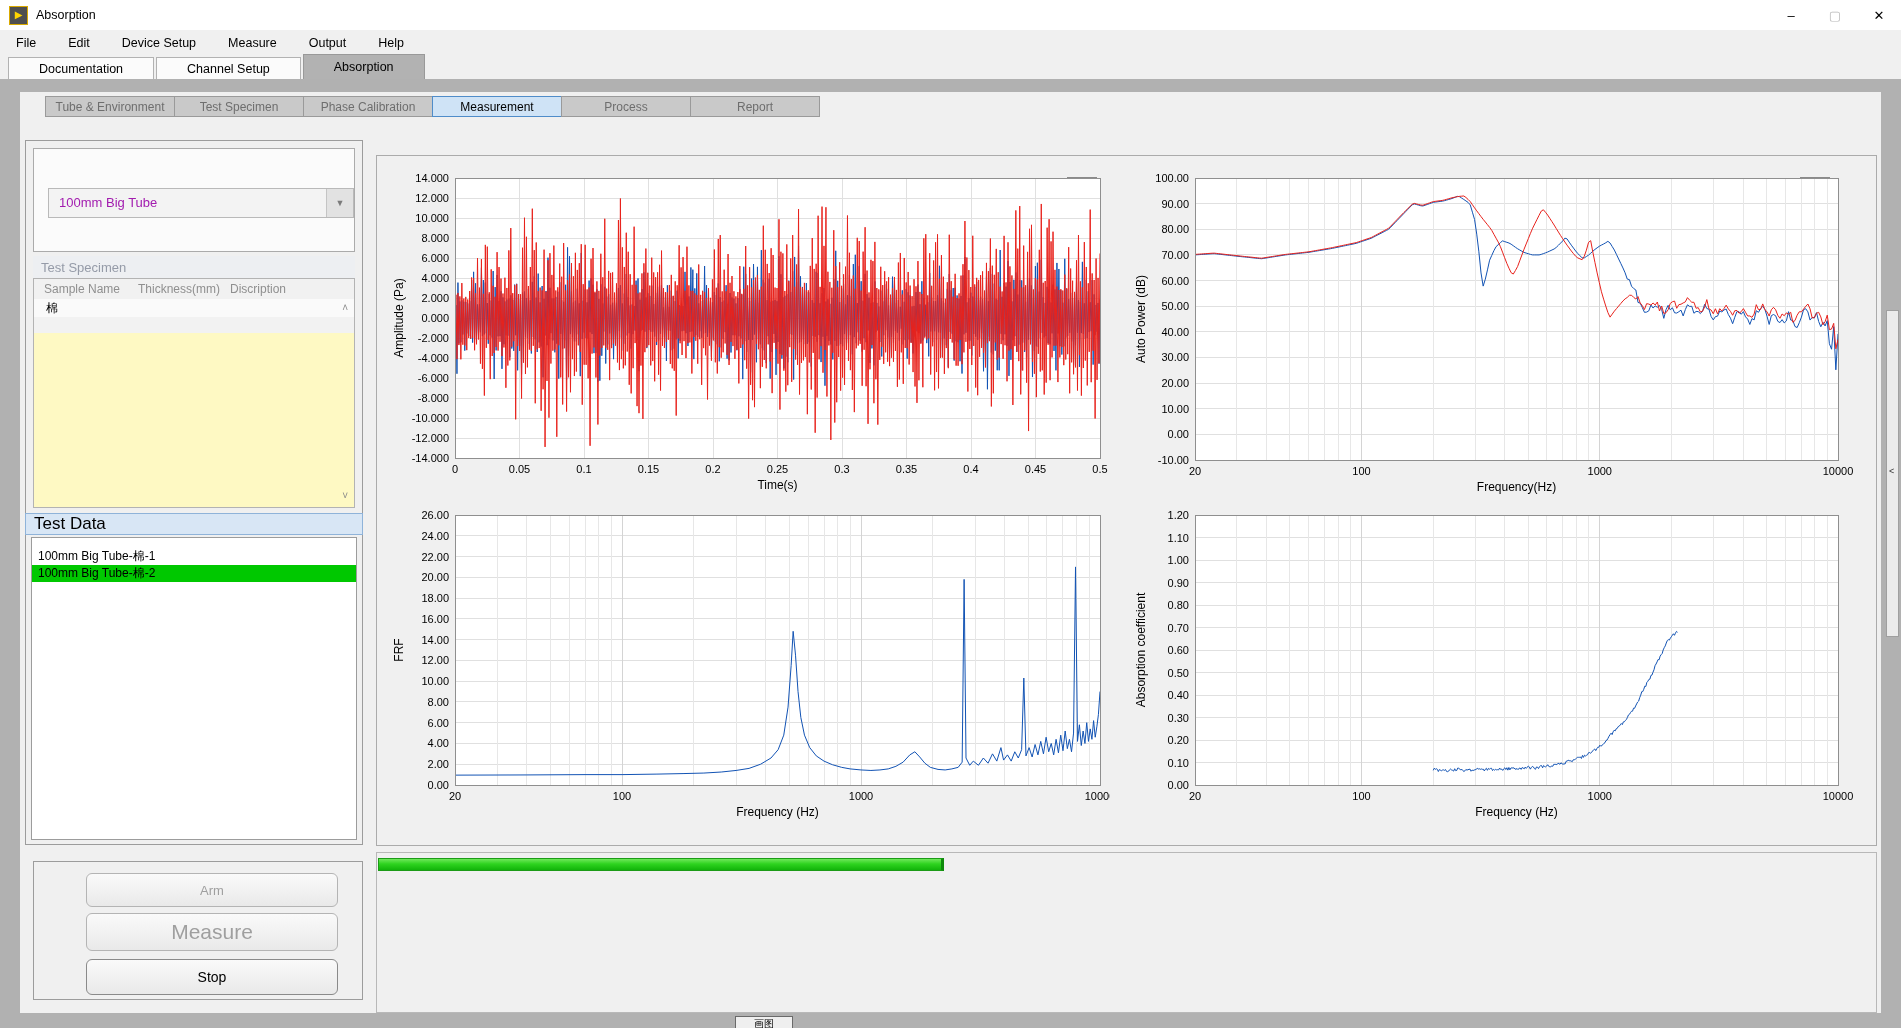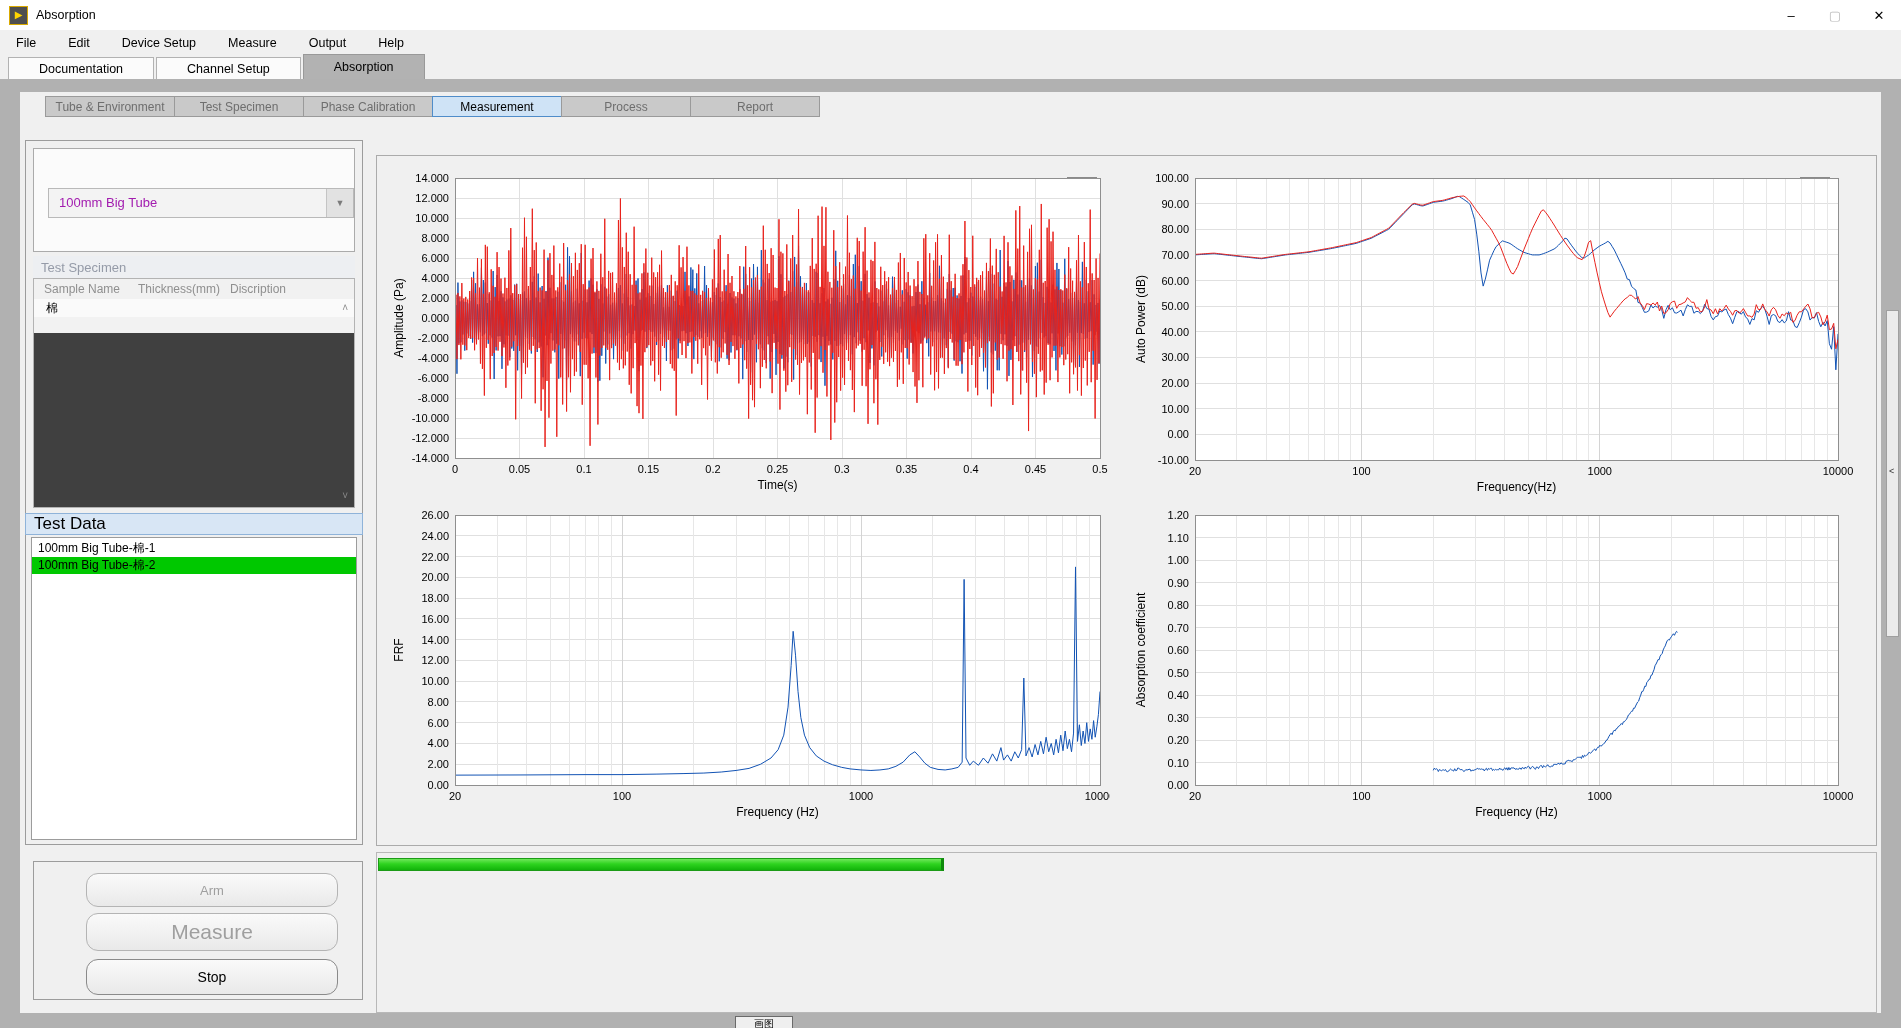--- a/index.html
+++ b/index.html
@@ -31,34 +31,34 @@
   
   .sidebar-box{position:absolute;left:25px;top:140px;width:338px;height:705px;background:#f0f0f0;border:1px solid #9c9c9c;box-sizing:border-box}
   .group-title{background:#edeff2;color:#959ba8;font-size:13px;display:flex;align-items:center;padding-left:8px;box-sizing:border-box}
   .imp-group{position:absolute;left:33px;top:148px;width:322px;height:104px;border:1px solid #ababab;background:#fbfbfb;box-sizing:border-box}
   .imp-title{position:absolute;left:33px;top:148px;width:322px;height:24px;box-sizing:border-box}
   .combo{position:absolute;left:48px;top:188px;width:306px;height:30px;background:#f3f3f3;border:1px solid #b9b9b9;box-sizing:border-box}
   .combo-text{position:absolute;left:10px;top:0;line-height:28px;font-size:13px;color:#a21caf}
   .combo-arrow{position:absolute;right:0;top:0;width:26px;height:100%;background:#e2e2e2;border-left:1px solid #c4c4c4;
                display:flex;align-items:center;justify-content:center;color:#7b7b7b;font-size:9px}
   .spec-title{position:absolute;left:33px;top:256px;width:322px;height:22px;box-sizing:border-box}
-  .spec-table{position:absolute;left:33px;top:278px;width:322px;height:230px;background:#404040;border:1px solid #b3b3b3;box-sizing:border-box}
+  .spec-table{position:absolute;left:33px;top:278px;width:322px;height:230px;background:#fef9c3;border:1px solid #b3b3b3;box-sizing:border-box}
   .spec-header{position:absolute;left:0;top:0;width:100%;height:20px;background:#f1f1f1;color:#8f8f8f;font-size:12px}
   .spec-header span{position:absolute;top:3px}
   .spec-row1{position:absolute;left:0;top:20px;width:100%;height:18px;background:#fafafa;font-size:12px;padding-left:12px;box-sizing:border-box;line-height:18px}
   .spec-row2{position:absolute;left:0;top:38px;width:100%;height:16px;background:#f2f2f2}
   .scroll-chev{position:absolute;color:#8a8a8a;font-size:10px;line-height:1}
   .td-strip{position:absolute;left:25px;top:513px;width:338px;height:22px;background:#d8e6f5;border:1px solid #8fb3d9;
             box-sizing:border-box;font-size:17px;display:flex;align-items:center;padding-left:8px}
-  .td-list{position:absolute;left:31px;top:537px;width:326px;height:303px;background:#ffffff;border:1px solid #9c9c9c;box-sizing:border-box;padding-top:2px}
+  .td-list{position:absolute;left:31px;top:537px;width:326px;height:303px;background:#ffffff;border:1px solid #9c9c9c;box-sizing:border-box;padding-top:10px}
   .td-row{height:17px;line-height:17px;font-size:12px;padding-left:6px}
   .td-row.selected{background:var(--green,#00c800)}
   .buttons-box{position:absolute;left:33px;top:861px;width:330px;height:139px;background:#f0f0f0;border:1px solid #9c9c9c;box-sizing:border-box}
   .side-btn{position:absolute;left:52px;width:252px;background:linear-gradient(180deg,#fafafa,#e9e9e9);
-            border:1px solid #b4b4b4;border-radius:12px;display:flex;align-items:center;justify-content:center;box-sizing:border-box}
+            border:1px solid #b4b4b4;border-radius:6px;display:flex;align-items:center;justify-content:center;box-sizing:border-box}
   .side-btn.disabled{color:#9f9f9f}
   .side-btn.enabled{color:#000;border-color:#8a8a8a}
   
   .chart-panel{position:absolute;left:376px;top:155px;width:1501px;height:691px;background:#f0f0f0;border:1px solid #ababab;box-sizing:border-box}
   .bottom-panel{position:absolute;left:376px;top:852px;width:1501px;height:161px;background:#f0f0f0;border:1px solid #b8b8b8;box-sizing:border-box}
   .chart{position:absolute}
   #chart-time{left:388px;top:170px;width:722px;height:330px}
   #chart-power{left:1130px;top:170px;width:748px;height:330px}
   #chart-frf{left:388px;top:505px;width:722px;height:330px}
   #chart-abs{left:1130px;top:505px;width:748px;height:330px}

